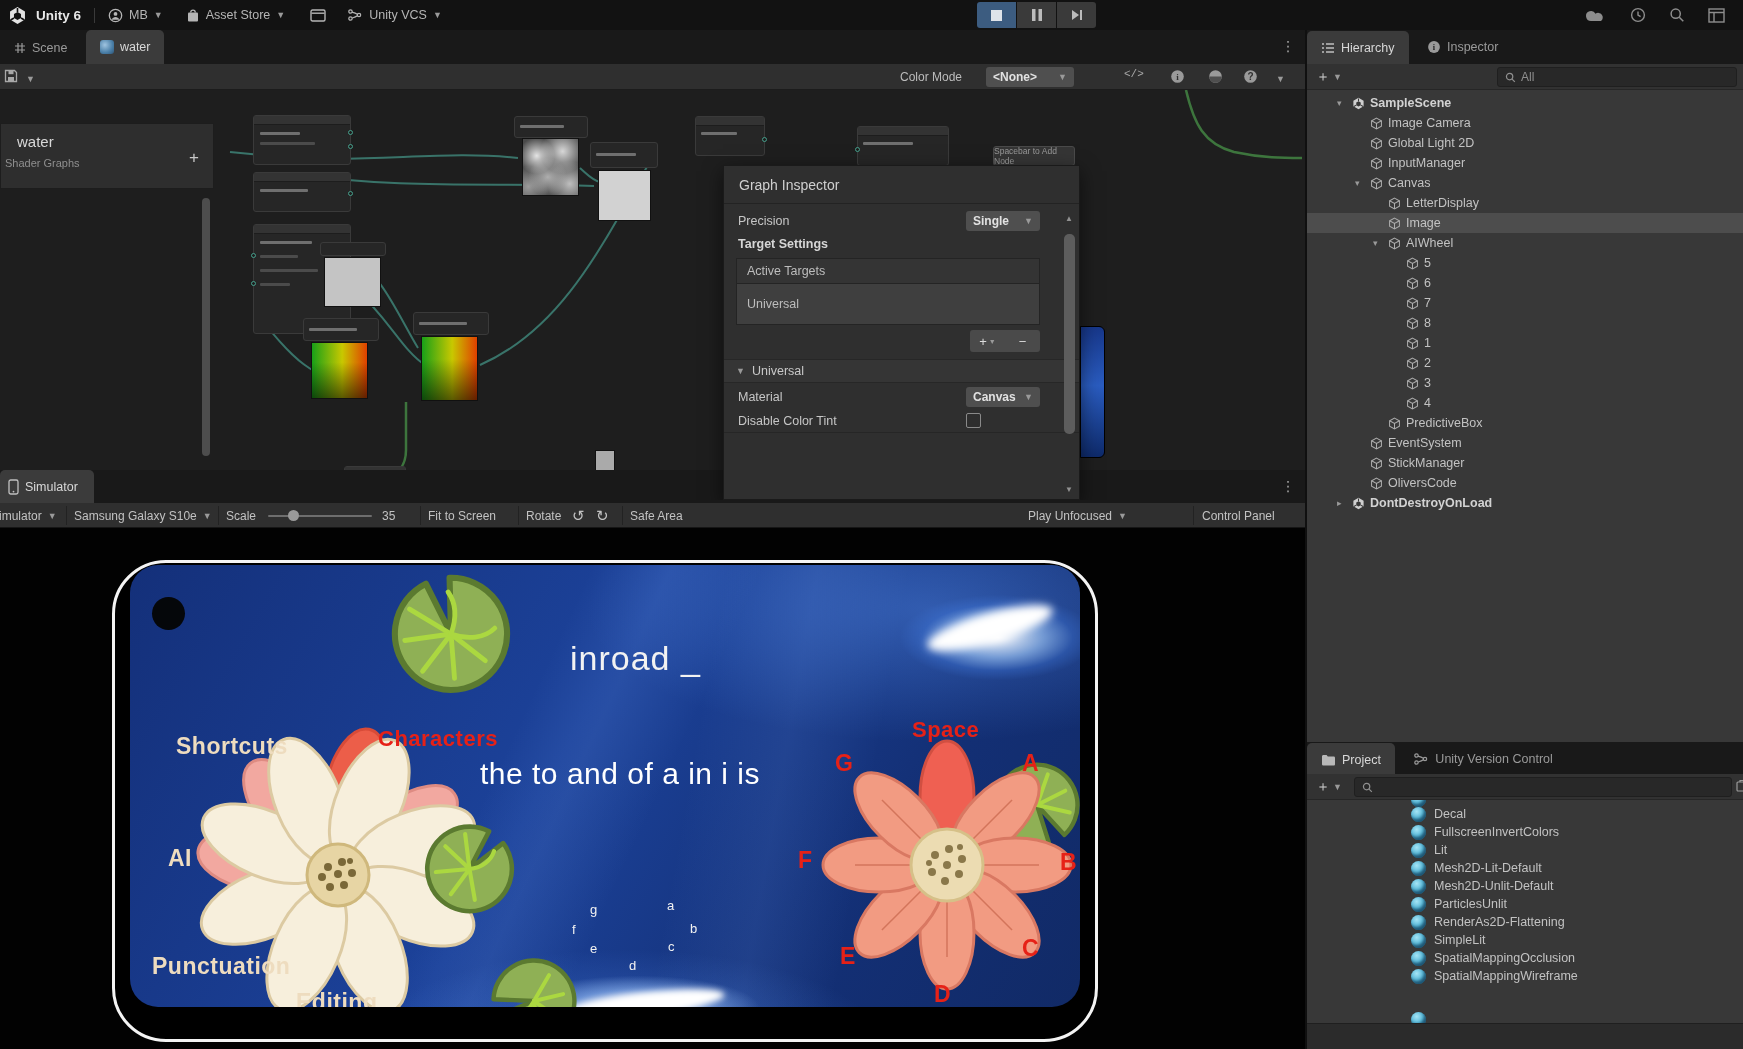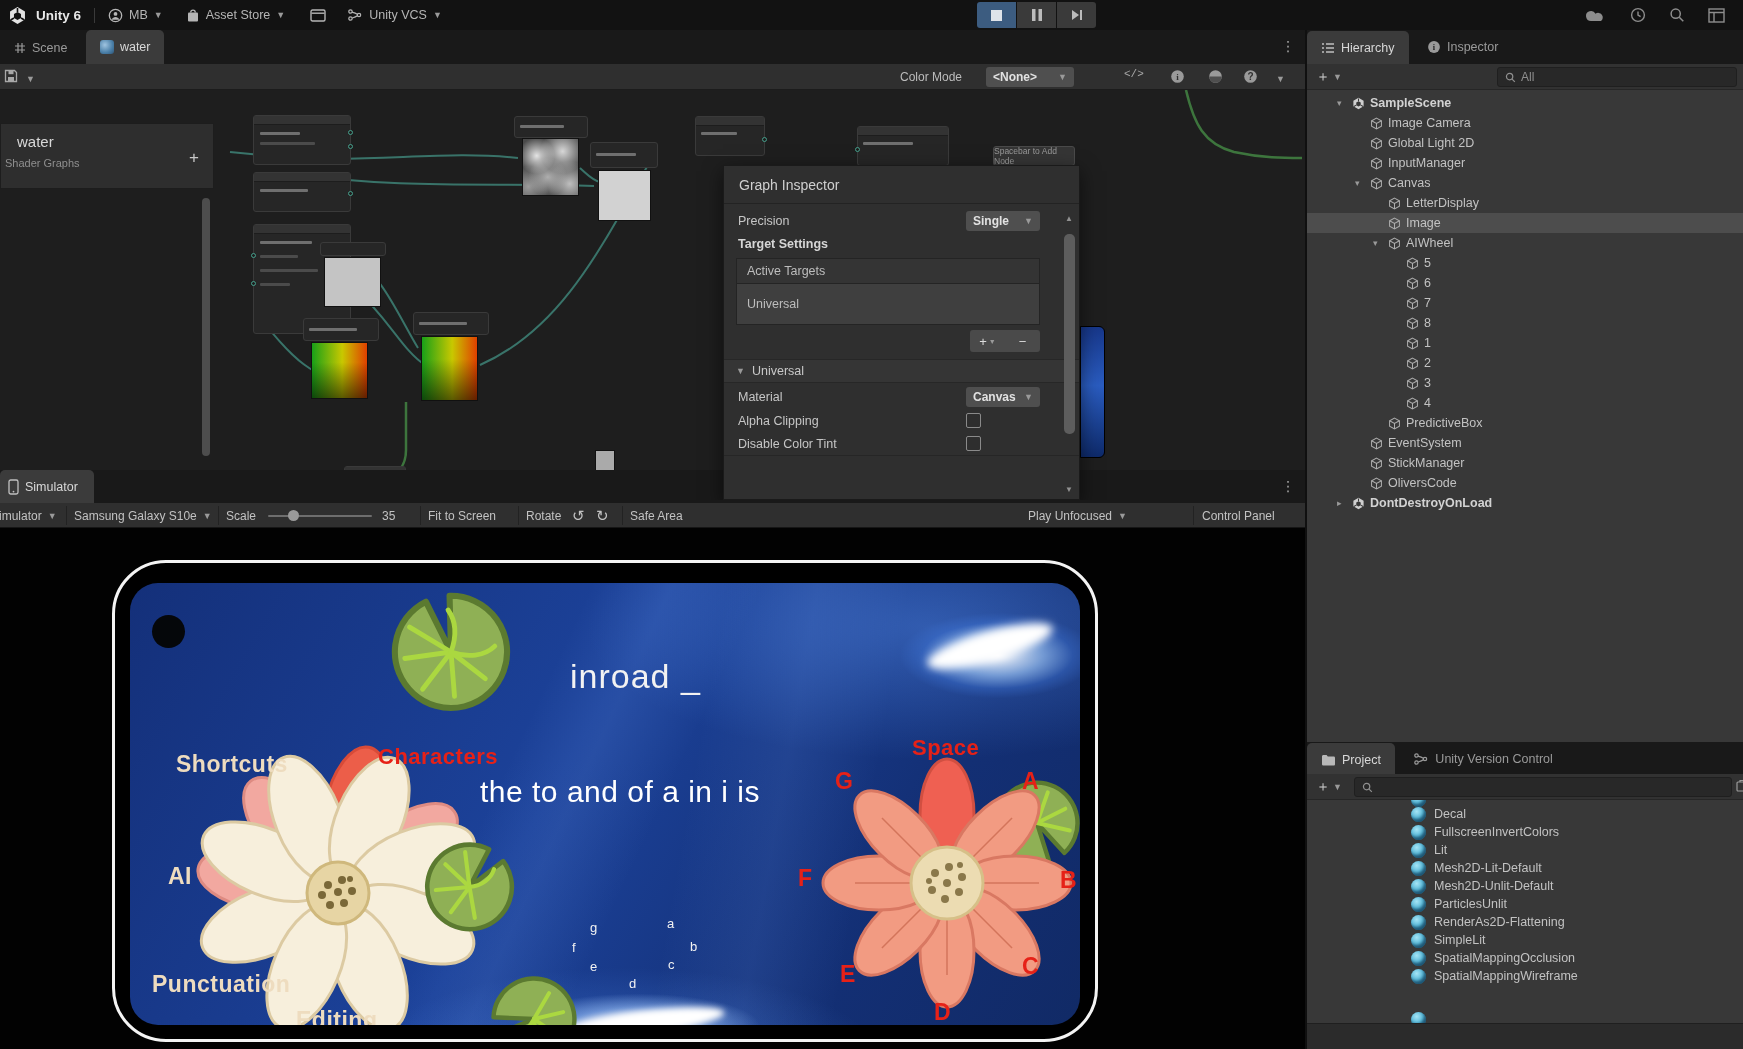--- a/index.html
+++ b/index.html
@@ -91,21 +91,21 @@
       border-bottom:1px solid #161616; font-size:12px; overflow:hidden; }
   .st-item { position:absolute; top:0; height:25px; display:flex; align-items:center; gap:6px; color:#c2c2c2; }
   .st-sep { position:absolute; top:3px; width:1px; height:19px; background:#222; }
   .slider-track { position:absolute; left:268px; top:12px; width:104px; height:2px; background:#6e6e6e; border-radius:1px; }
   .slider-thumb { position:absolute; left:288px; top:7px; width:11px; height:11px; border-radius:50%; background:#9a9a9a; }
   .viewport { position:absolute; left:0; top:498px; width:1305px; height:521px; background:#020202; }
 
   
   .device { position:absolute; left:112px; top:32px; width:986px; height:482px; background:#000;
       border:3px solid #f4f4f4; border-radius:54px; }
-  .screen { position:absolute; left:15px; top:20px; width:950px; height:442px; border-radius:28px; overflow:hidden;
+  .screen { position:absolute; left:15px; top:2px; width:950px; height:442px; border-radius:28px; overflow:hidden;
       background:radial-gradient(ellipse 60% 50% at 84% 10%, rgba(96,156,255,.38), transparent 60%),
         radial-gradient(ellipse 45% 35% at 52% 108%, rgba(90,150,250,.4), transparent 60%),
         linear-gradient(120deg,#14307a,#1c429a 45%,#132f74 78%,#112a66); }
   .rays { position:absolute; inset:0;
       background:linear-gradient(115deg,transparent 40%,rgba(130,175,255,.12) 47%,transparent 55%),
         linear-gradient(100deg,transparent 58%,rgba(130,175,255,.10) 67%,transparent 76%); }
   .punch { position:absolute; left:22px; top:32px; width:33px; height:33px; border-radius:50%; background:#05070a; }
   .glow { position:absolute; pointer-events:none; }
   .glow-top { left:742px; top:14px; width:228px; height:122px; border-radius:50%;
       background:radial-gradient(ellipse 55% 45% at 55% 48%, rgba(255,255,255,.95), rgba(170,210,255,.6) 36%, rgba(70,130,235,.28) 60%, transparent 78%); }
@@ -425,24 +425,20 @@
       <div class="foldout">
         <span class="fo-tri">▼</span>
         <span>Universal</span>
       </div>
       <div class="gi-row" style="height:24px;margin-top:2px">
         <span class="gi-label indent">Material</span>
         <span class="dropdown" style="width:74px;justify-content:space-between">
           <span>Canvas</span>
             <span class="dd-arrow">▼</span>
           </span>
-      </div>
-      <div class="gi-row" style="height:23px">
-        <span class="gi-label indent">Alpha Clipping</span>
-        <span class="checkbox"></span>
       </div>
       <div class="gi-row" style="height:23px">
         <span class="gi-label indent">Disable Color Tint</span>
         <span class="checkbox"></span>
       </div>
       <div class="gi-partial"></div>
       <div class="gi-scroll">
         <span class="scroll-arr" style="top:2px">▲</span>
         <div class="thumb"></div>
         <span class="scroll-arr" style="bottom:0">▼</span>

